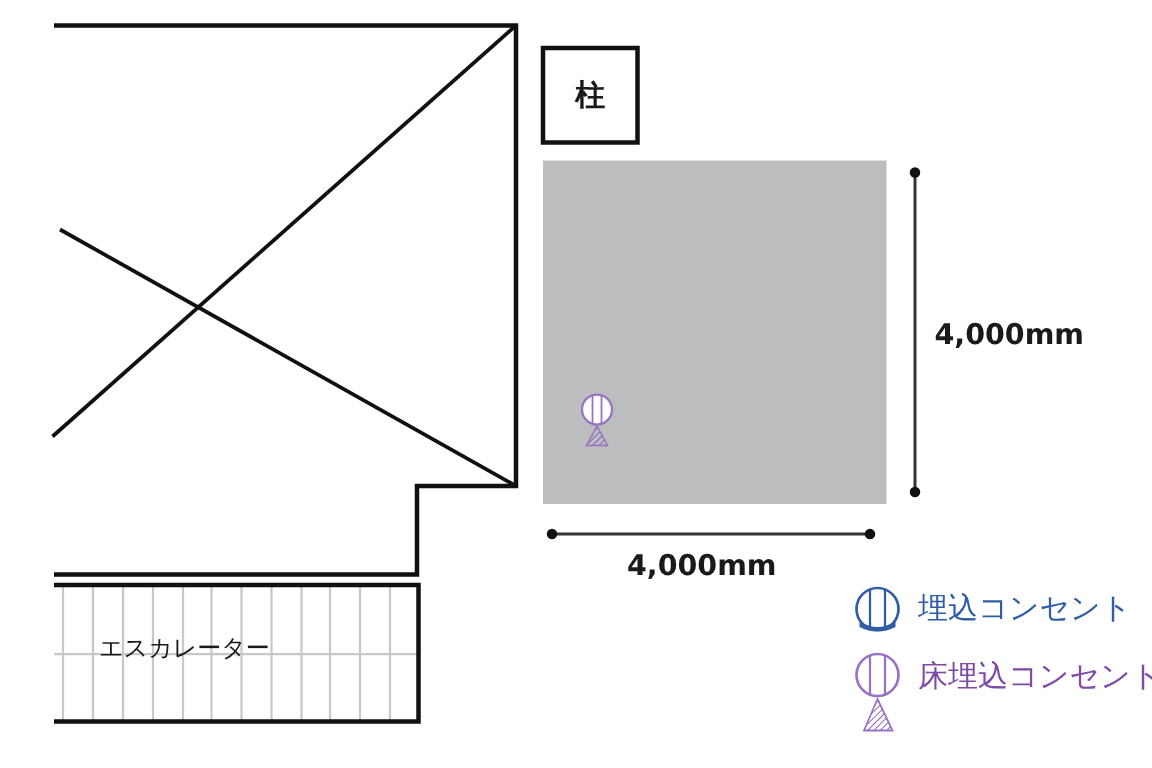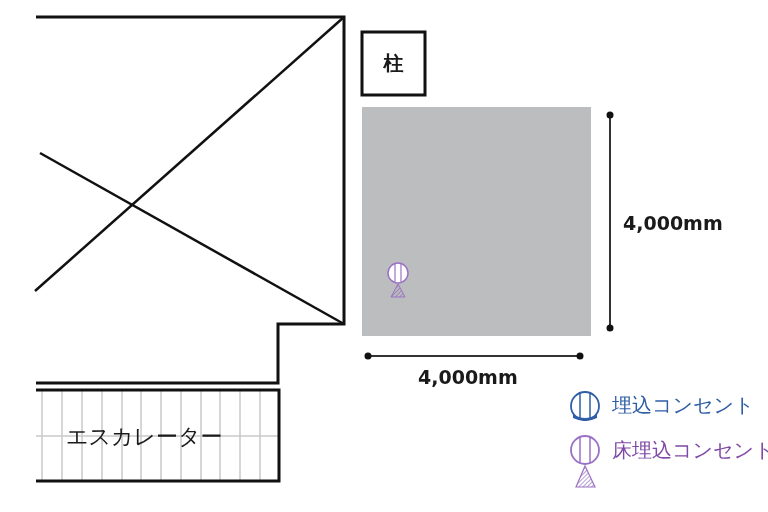--- a/index.html
+++ b/index.html
@@ -3,21 +3,21 @@
 <meta charset="utf-8">
 <style>
   html, body { margin: 0; padding: 0; background: #ffffff; }
   body { width: 768px; height: 512px; position: relative; overflow: hidden;
          font-family: "DejaVu Sans", "Liberation Sans", sans-serif; }
   svg.plan { position: absolute; left: 0; top: 0; }
   .lbl { position: absolute; white-space: nowrap; color: #1a1a1a; }
   .pillar-label { left: 362px; top: 32px; width: 63px; height: 63px;
                   display: flex; align-items: center; justify-content: center;
                   font-size: 20px; font-weight: bold; }
-  .esc-label { left: 66px; top: 422px; font-size: 22px; letter-spacing: 0px; }
+  .esc-label { left: 66px; top: 422px; font-size: 16px; letter-spacing: 0px; }
   .dim-h { left: 418px; top: 366px; font-size: 19px; font-weight: bold; }
   .dim-v { left: 623px; top: 212px; font-size: 19px; font-weight: bold; }
   .legend-item { position: absolute; left: 612px; font-size: 20px; font-weight: normal;
                  white-space: nowrap; overflow: hidden; width: 156px; }
   .legend-wall { top: 392px; color: #2f5ea6; }
   .legend-floor { top: 437px; color: #7f49a6; }
 </style>
 </head>
 <body>
 

